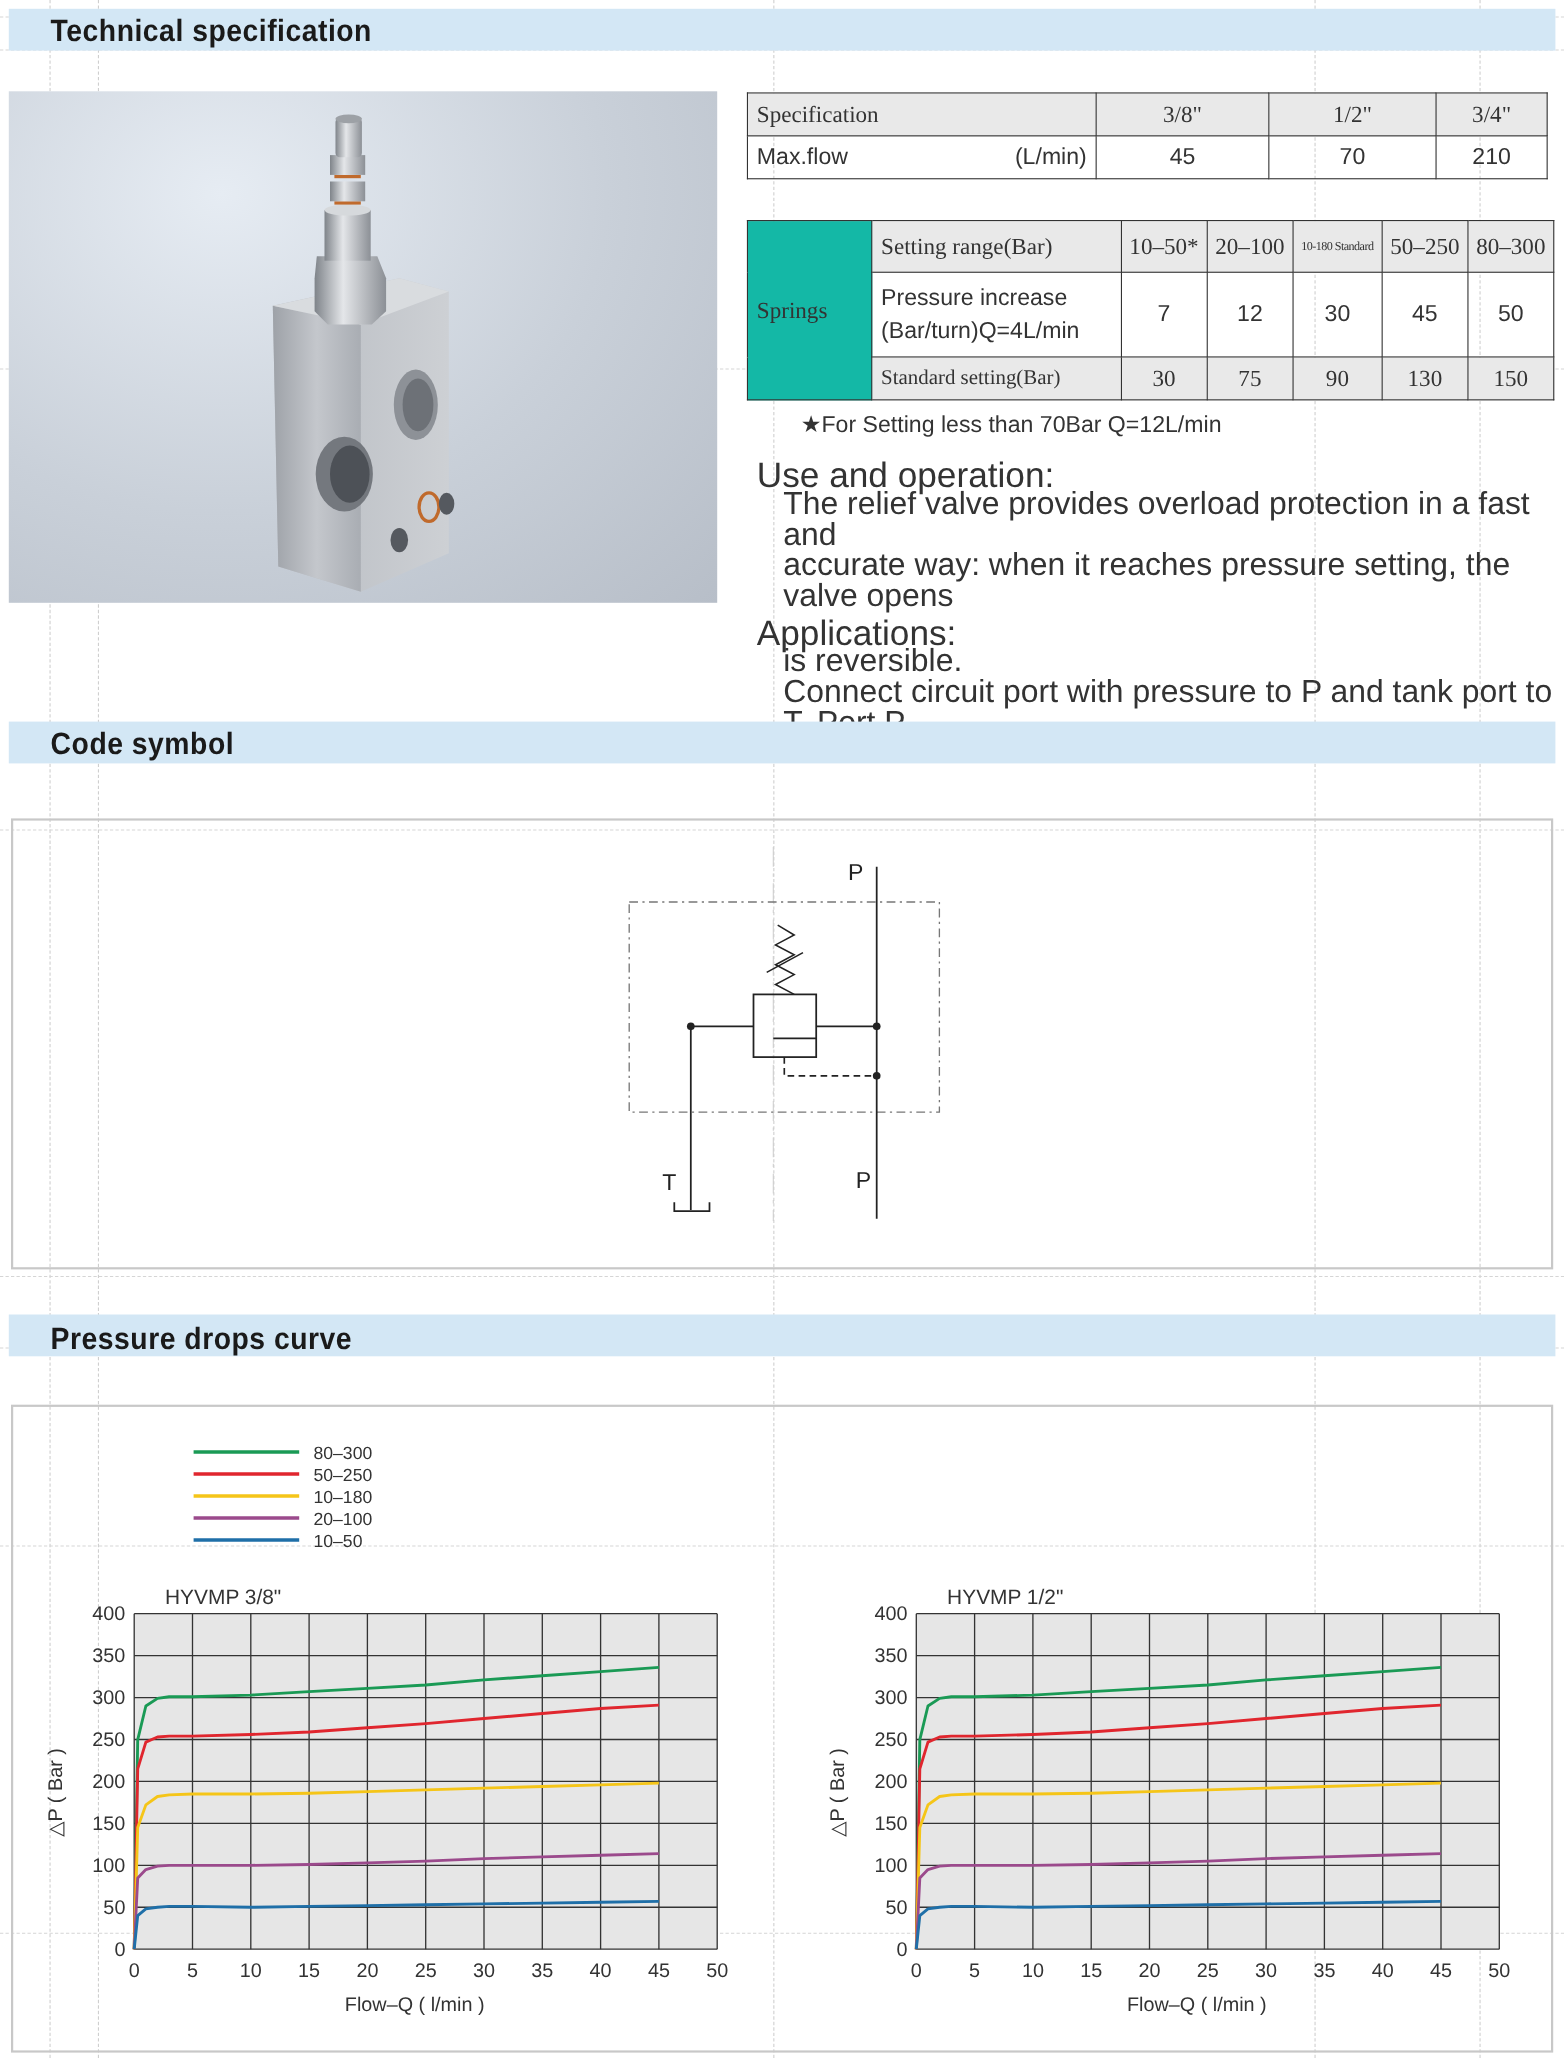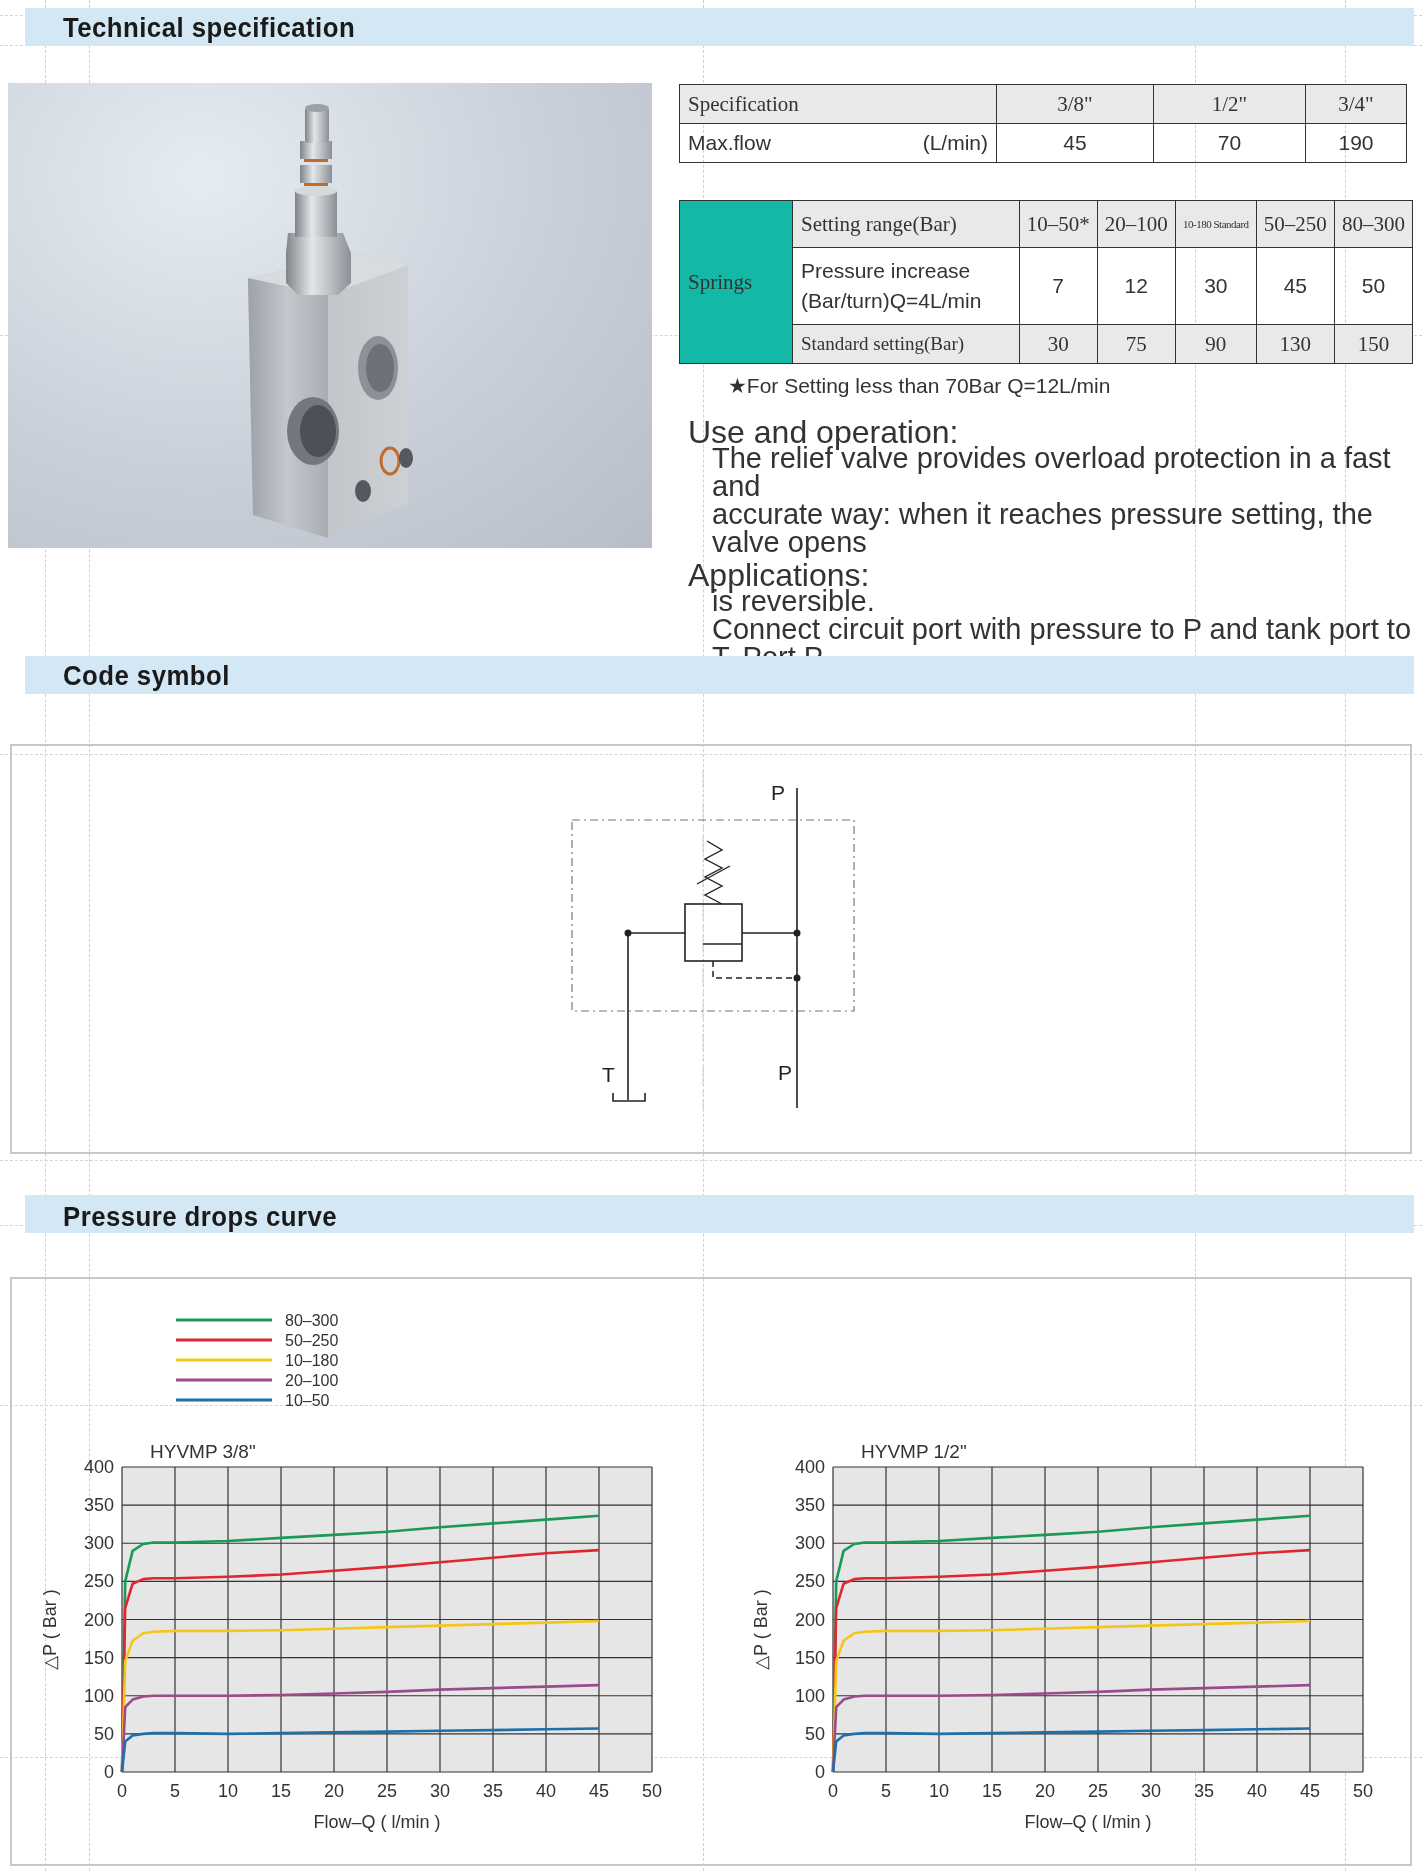--- a/index.html
+++ b/index.html
@@ -1,19 +1,19 @@
 <!DOCTYPE html>
 <html><head>
 <meta charset="utf-8">
 <style>
   html,body{margin:0;padding:0;background:#fff;}
   body{width:1422px;height:1871px;position:relative;overflow:hidden;font-family:"Liberation Sans",sans-serif;color:#222;}
   .guide-v{position:absolute;top:0;bottom:0;width:0;border-left:1px dashed #cfcfcf;}
   .guide-h{position:absolute;left:0;right:0;height:0;border-top:1px dashed #d5d5d5;}
-  .section-band{position:absolute;left:25px;right:8px;height:38px;background:#d3e7f5;}
+  .section-band{position:absolute;left:8px;right:8px;height:38px;background:#d3e7f5;}
   .section-title{position:absolute;left:38px;top:4px;font-weight:bold;font-size:28px;letter-spacing:0.5px;color:#1a1a1a;font-family:"Liberation Sans",sans-serif;transform:scaleX(0.92);transform-origin:left center;}
   .product-photo{position:absolute;left:8px;top:83px;width:644px;height:465px;background:radial-gradient(ellipse at 30% 20%,#e6ecf3 0%,#c9d0d9 55%,#b7bec8 100%);overflow:hidden;}
   table.spec{position:absolute;border-collapse:collapse;font-size:21px;color:#333;}
   table.spec td{border:1px solid #333;padding:0 8px;height:38px;}
   table.spec tr.grey td{background:#e9e9e9;font-family:Liberation Serif, serif;}
   .center{text-align:center;}
   .note{position:absolute;left:728px;top:374px;font-size:21px;color:#333;}
   .para-h{position:absolute;left:688px;font-size:32px;color:#333;}
   .para{position:absolute;left:712px;width:720px;font-size:29px;line-height:28px;color:#333;}
   .box{position:absolute;left:10px;right:10px;border:2px solid #c8c8c8;background:transparent;}
@@ -94,21 +94,21 @@
     <td class="center" style="width:135px">1/2"</td>
     <td class="center">3/4"</td>
   </tr>
   <tr>
     <td>
       <span>Max.flow</span>
       <span style="float:right">(L/min)</span>
     </td>
     <td class="center">45</td>
     <td class="center">70</td>
-    <td class="center">190</td>
+    <td class="center">210</td>
   </tr>
 </tbody>
   </table>
 
 <table class="spec" style="left:679px;top:200px;width:734px;">
   <tbody>
       <tr class="grey">
     <td rowspan="3" style="width:96px;background:#14b8a6">Springs</td>
     <td style="height:38px;white-space:nowrap">Setting range(Bar)</td>
     <td class="center" style="padding:0 2px;white-space:nowrap">10–50*</td>

